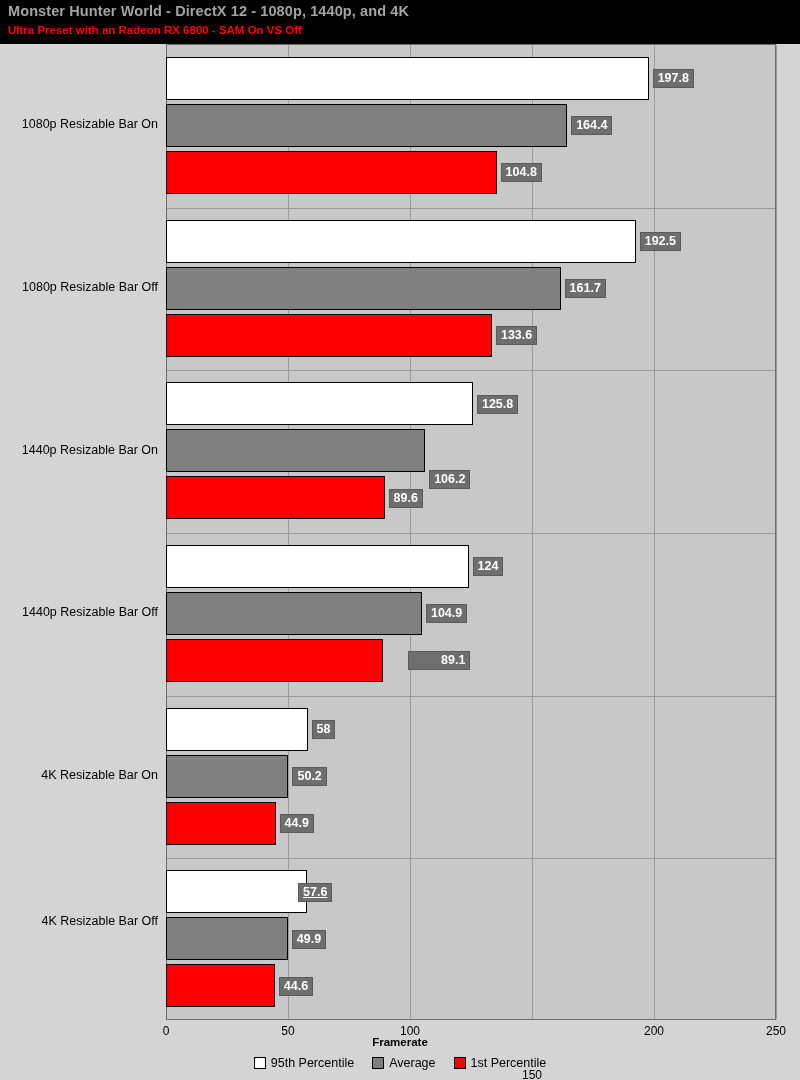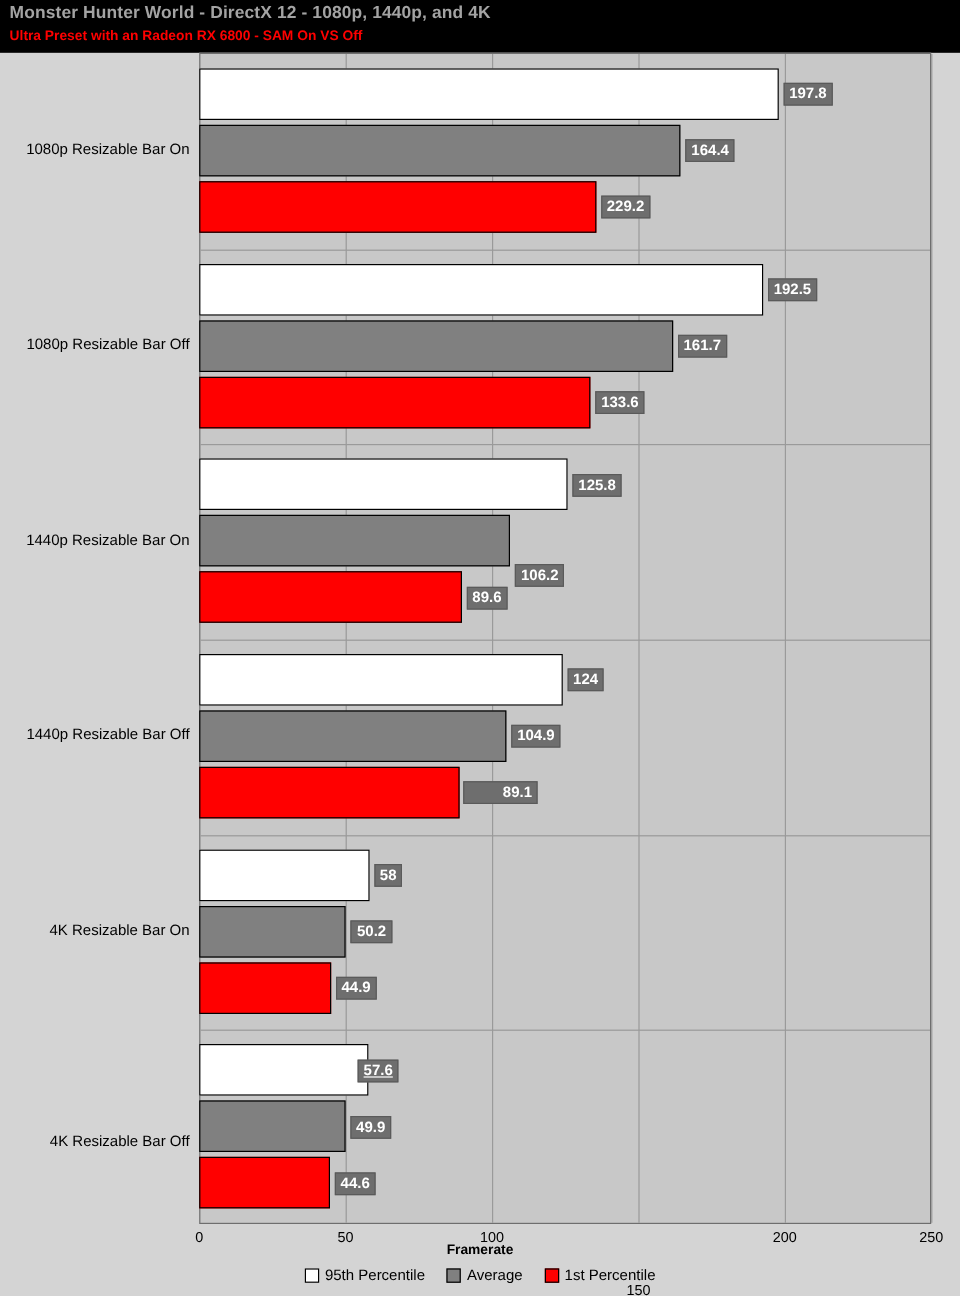--- a/index.html
+++ b/index.html
@@ -169,47 +169,47 @@
       <div class="group-sep" style="top: 650.667px;"></div>
       <div class="group-sep" style="top: 813.333px;"></div>
     </div>
 
   <div id="cat-labels">
       <div class="cat-label" style="top: 117.333px; width: 158px; left: 0px;">1080p Resizable Bar On</div>
       <div class="cat-label" style="top: 280px; width: 158px; left: 0px;">1080p Resizable Bar Off</div>
       <div class="cat-label" style="top: 442.667px; width: 158px; left: 0px;">1440p Resizable Bar On</div>
       <div class="cat-label" style="top: 605.333px; width: 158px; left: 0px;">1440p Resizable Bar Off</div>
       <div class="cat-label" style="top: 768px; width: 158px; left: 0px;">4K Resizable Bar On</div>
-      <div class="cat-label" style="top: 944px; width: 158px; left: 0px;">4K Resizable Bar Off</div>
+      <div class="cat-label" style="top: 914px; width: 158px; left: 0px;">4K Resizable Bar Off</div>
     </div>
   <div id="bars-layer">
       <div class="bar p95" style="left: 166px; top: 56.8333px; width: 482.632px; height: 43px;"></div>
       <div class="bar-value" style="left: 652.632px; top: 69.3333px;">197.8</div>
       <div class="bar avg" style="left: 166px; top: 103.833px; width: 401.136px; height: 43px;"></div>
       <div class="bar-value" style="left: 571.136px; top: 116.333px;">164.4</div>
       <div class="bar p1" style="left: 166px; top: 150.833px; width: 330.62px; height: 43px;"></div>
-      <div class="bar-value" style="left: 500.62px; top: 163.333px;">229.2</div>
+      <div class="bar-value" style="left: 500.62px; top: 163.333px;">104.8</div>
       <div class="bar p95" style="left: 166px; top: 219.5px; width: 469.7px; height: 43px;"></div>
       <div class="bar-value" style="left: 639.7px; top: 232px;">192.5</div>
       <div class="bar avg" style="left: 166px; top: 266.5px; width: 394.548px; height: 43px;"></div>
       <div class="bar-value" style="left: 564.548px; top: 279px;">161.7</div>
       <div class="bar p1" style="left: 166px; top: 313.5px; width: 325.984px; height: 43px;"></div>
       <div class="bar-value" style="left: 495.984px; top: 326px;">133.6</div>
       <div class="bar p95" style="left: 166px; top: 382.167px; width: 306.952px; height: 43px;"></div>
       <div class="bar-value" style="left: 476.952px; top: 394.667px;">125.8</div>
       <div class="bar avg" style="left: 166px; top: 429.167px; width: 259.128px; height: 43px;"></div>
       <div class="bar-value" style="left: 429.128px; top: 441.667px; margin-top: 28px;">106.2</div>
       <div class="bar p1" style="left: 166px; top: 476.167px; width: 218.624px; height: 43px;"></div>
       <div class="bar-value" style="left: 388.624px; top: 488.667px;">89.6</div>
       <div class="bar p95" style="left: 166px; top: 544.833px; width: 302.56px; height: 43px;"></div>
       <div class="bar-value" style="left: 472.56px; top: 557.333px;">124</div>
       <div class="bar avg" style="left: 166px; top: 591.833px; width: 255.956px; height: 43px;"></div>
       <div class="bar-value" style="left: 425.956px; top: 604.333px;">104.9</div>
       <div class="bar p1" style="left: 166px; top: 638.833px; width: 217.404px; height: 43px;"></div>
-      <div class="bar-value" style="left: 386px; top: 651.333px; padding-left: 32px;">89.1</div>
+      <div class="bar-value" style="left: 408px; top: 651.333px; padding-left: 32px;">89.1</div>
       <div class="bar p95" style="left: 166px; top: 707.5px; width: 141.52px; height: 43px;"></div>
       <div class="bar-value" style="left: 311.52px; top: 720px;">58</div>
       <div class="bar avg" style="left: 166px; top: 754.5px; width: 122.488px; height: 43px;"></div>
       <div class="bar-value" style="left: 292.488px; top: 767px;">50.2</div>
       <div class="bar p1" style="left: 166px; top: 801.5px; width: 109.556px; height: 43px;"></div>
       <div class="bar-value" style="left: 279.556px; top: 814px;">44.9</div>
       <div class="bar p95" style="left: 166px; top: 870.167px; width: 140.544px; height: 43px;"></div>
       <div class="bar-value" style="left: 298px; top: 882.667px; text-decoration: underline;">57.6</div>
       <div class="bar avg" style="left: 166px; top: 917.167px; width: 121.756px; height: 43px;"></div>
       <div class="bar-value" style="left: 291.756px; top: 929.667px;">49.9</div>

